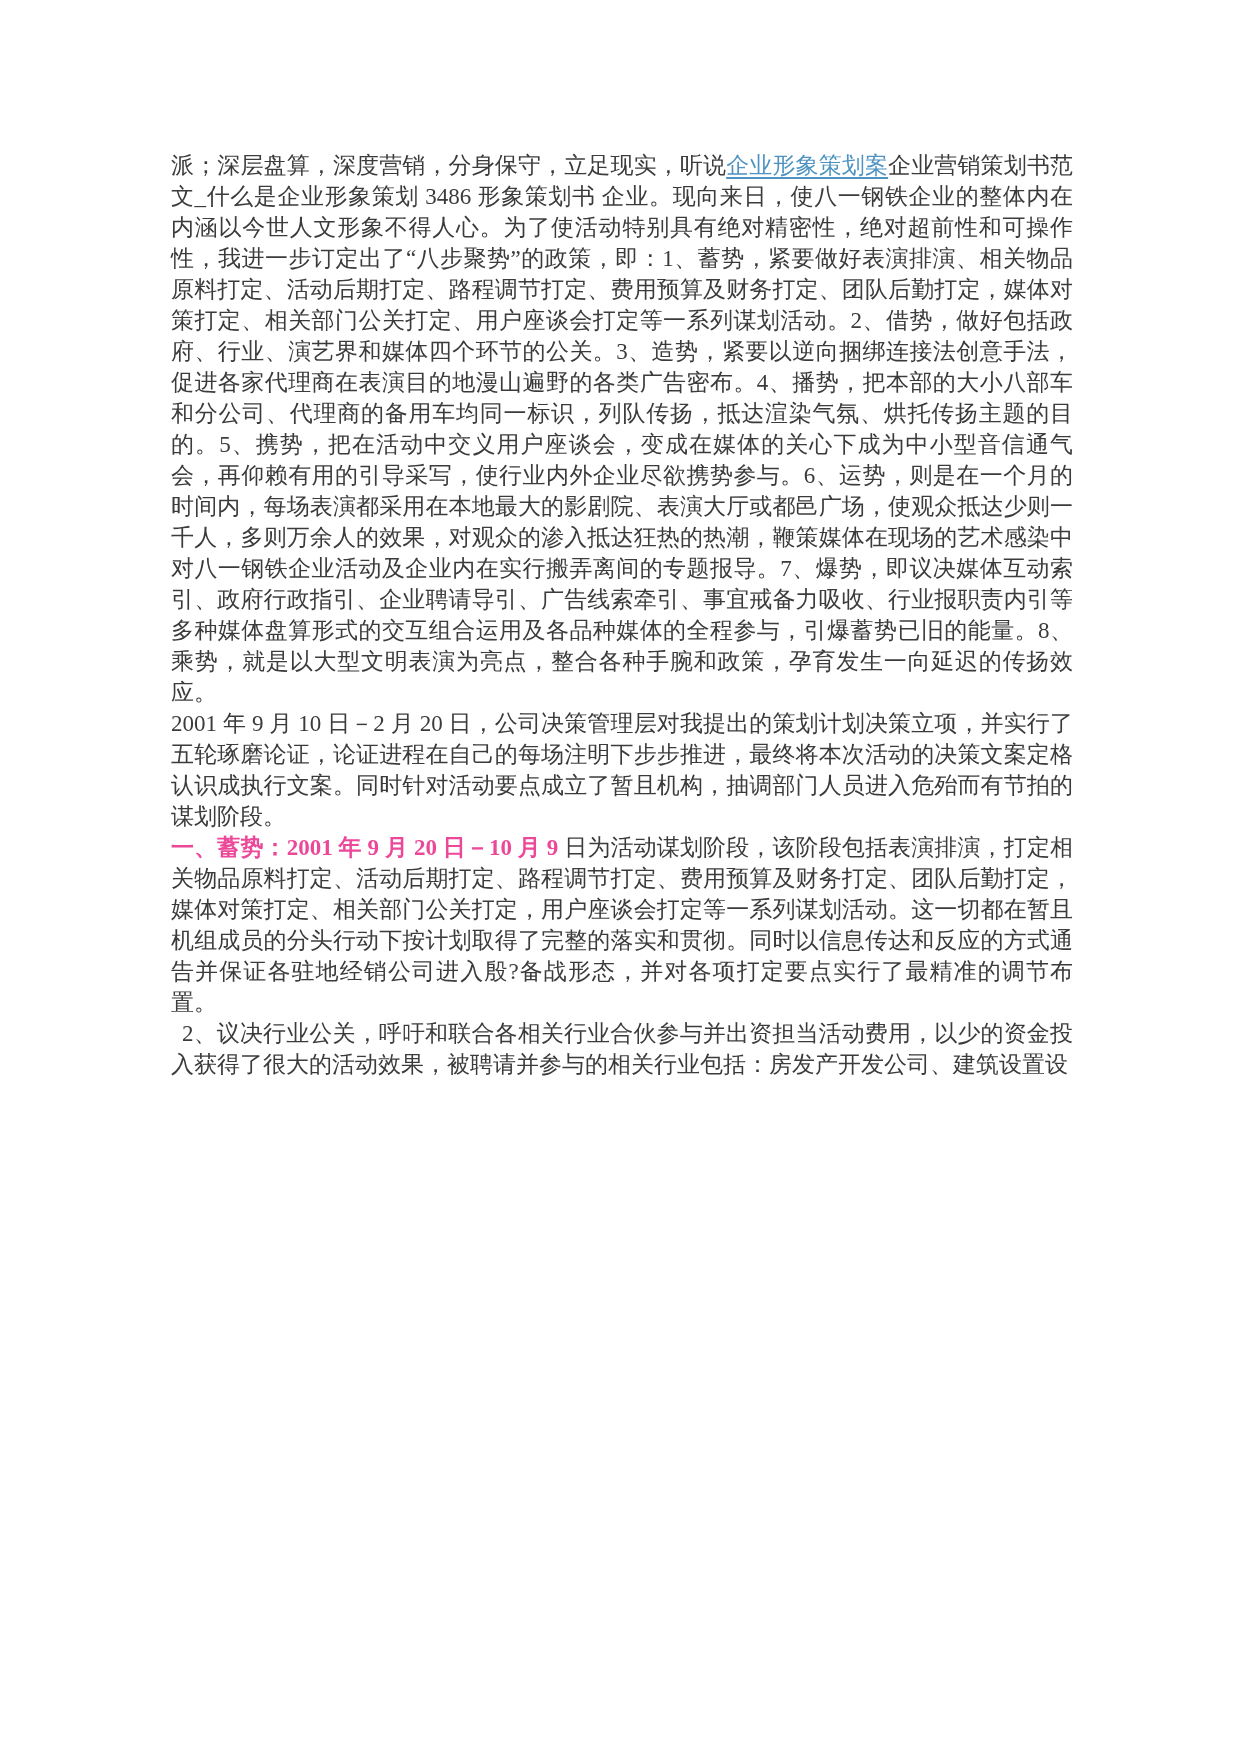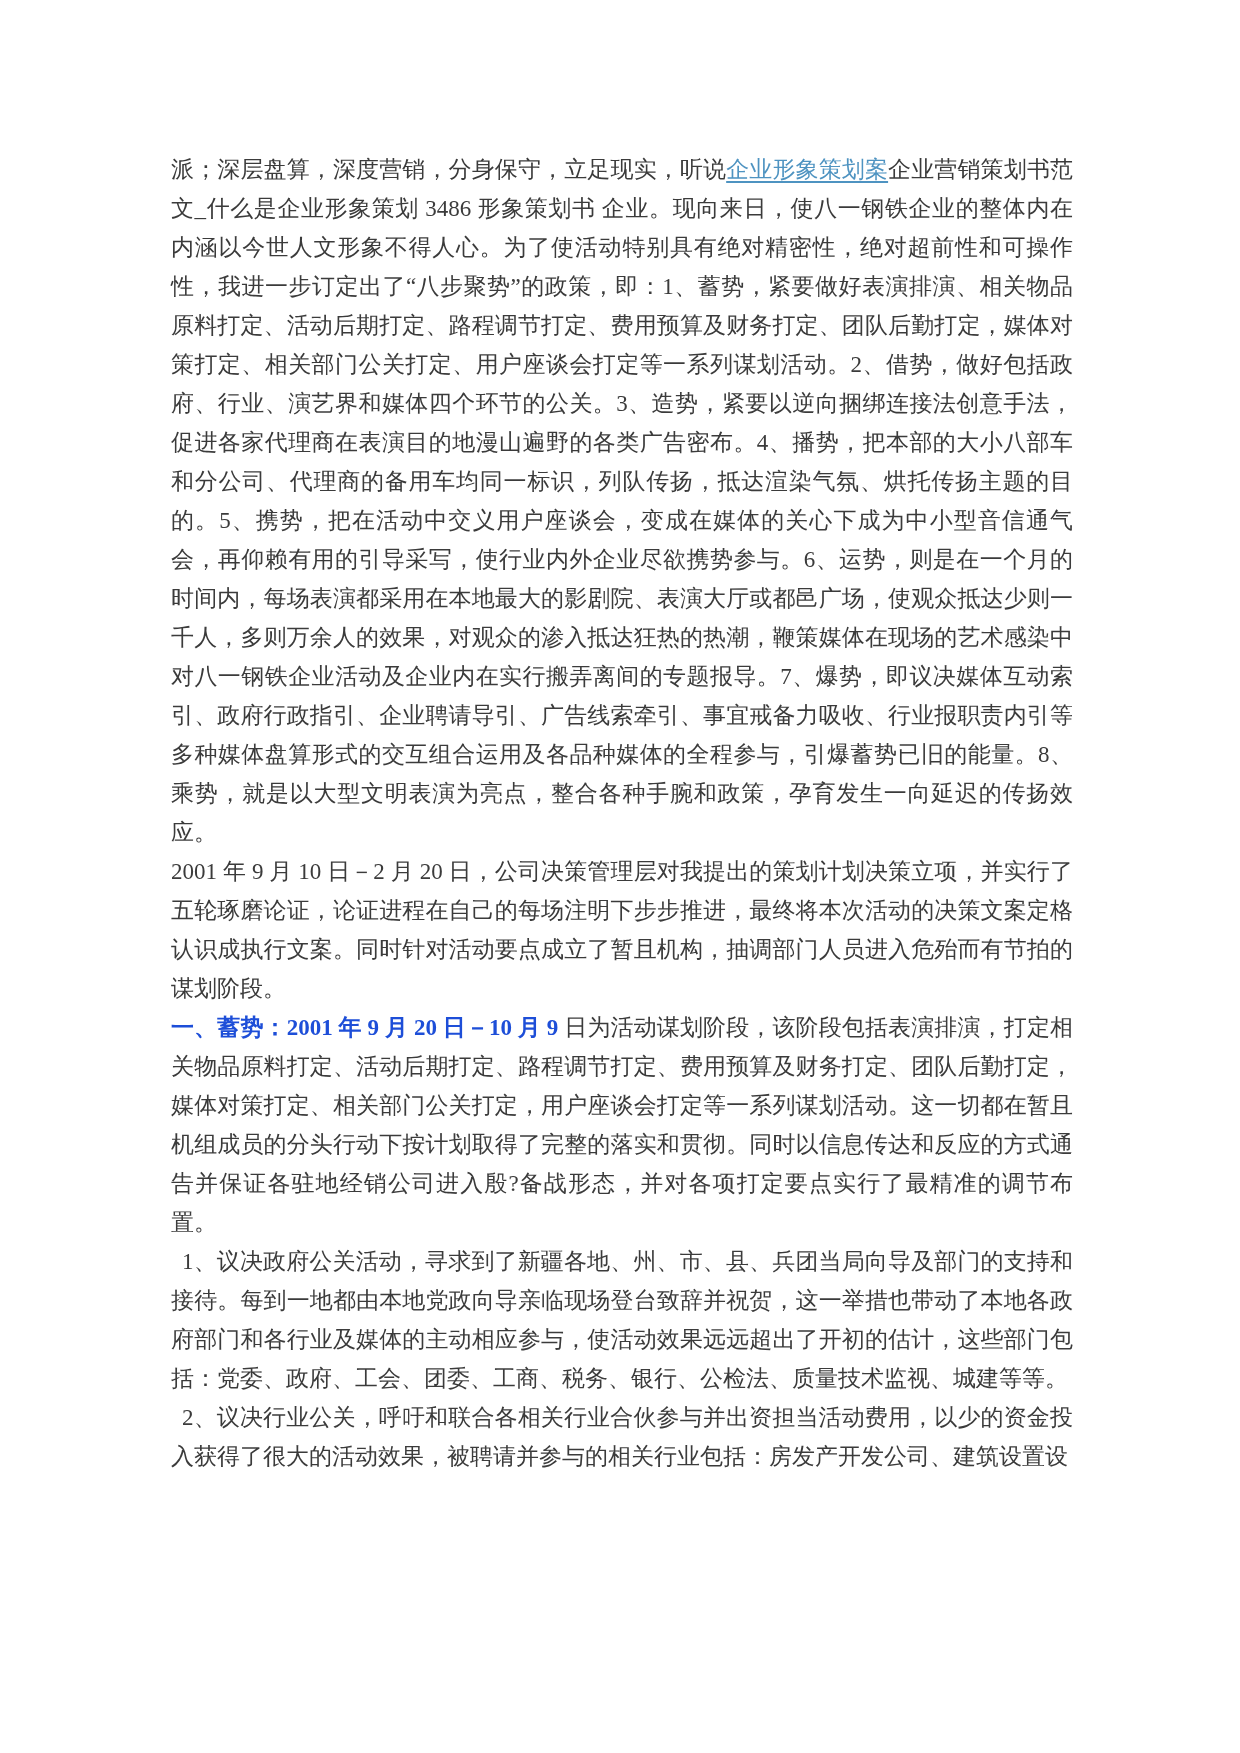--- a/index.html
+++ b/index.html
@@ -16,32 +16,32 @@
   .doc {
     position: absolute;
     left: 171px;
     top: 150px;
     width: 902px;
   }
   .para {
     margin: 0;
     padding: 0;
     font-size: 23px;
-    line-height: 39px;
+    line-height: 31px;
     color: #3b3b3b;
     text-align: justify;
     text-justify: inter-ideograph;
     word-break: break-all;
   }
   .para .run {
     font-weight: normal;
   }
   .para .bold-run {
     font-weight: 700;
-    color: #1d4ed8;
+    color: #ec4899;
   }
   .half-indent {
     text-indent: 11px;
   }
   a.inline-link {
     color: #4e93c1;
     text-decoration: underline;
     text-decoration-color: #4e93c1;
     text-underline-offset: 4px;
     cursor: pointer;
@@ -53,17 +53,16 @@
 <div class="doc">
 
   <p class="para"><span class="run">派；深层盘算，深度营销，分身保守，立足现实，听说</span><a class="inline-link">企业形象策划案</a><span class="run">企业营销策划书范文_什么是企业形象策划 3486 形象策划书 企业。现向来日，使八一钢铁企业的整体内在内涵以今世人文形象不得人心。为了使活动特别具有绝对精密性，绝对超前性和可操作性，我进一步订定出了“八步聚势”的政策，即：1、蓄势，紧要做好表演排演、相关物品原料打定、活动后期打定、路程调节打定、费用预算及财务打定、团队后勤打定，媒体对策打定、相关部门公关打定、用户座谈会打定等一系列谋划活动。2、借势，做好包括政府、行业、演艺界和媒体四个环节的公关。3、造势，紧要以逆向捆绑连接法创意手法，促进各家代理商在表演目的地漫山遍野的各类广告密布。4、播势，把本部的大小八部车和分公司、代理商的备用车均同一标识，列队传扬，抵达渲染气氛、烘托传扬主题的目的。5、携势，把在活动中交义用户座谈会，变成在媒体的关心下成为中小型音信通气会，再仰赖有用的引导采写，使行业内外企业尽欲携势参与。6、运势，则是在一个月的时间内，每场表演都采用在本地最大的影剧院、表演大厅或都邑广场，使观众抵达少则一千人，多则万余人的效果，对观众的渗入抵达狂热的热潮，鞭策媒体在现场的艺术感染中对八一钢铁企业活动及企业内在实行搬弄离间的专题报导。7、爆势，即议决媒体互动索引、政府行政指引、企业聘请导引、广告线索牵引、事宜戒备力吸收、行业报职责内引等多种媒体盘算形式的交互组合运用及各品种媒体的全程参与，引爆蓄势已旧的能量。8、乘势，就是以大型文明表演为亮点，整合各种手腕和政策，孕育发生一向延迟的传扬效应。</span></p>
 
   <p class="para"><span class="run">2001 年 9 月 10 日－2 月 20 日，公司决策管理层对我提出的策划计划决策立项，并实行了五轮琢磨论证，论证进程在自己的每场注明下步步推进，最终将本次活动的决策文案定格认识成执行文案。同时针对活动要点成立了暂且机构，抽调部门人员进入危殆而有节拍的谋划阶段。</span></p>
 
 
   <p class="para"><span class="bold-run">一、蓄势：2001 年 9 月 20 日－10 月 9 </span><span class="run">日为活动谋划阶段，该阶段包括表演排演，打定相关物品原料打定、活动后期打定、路程调节打定、费用预算及财务打定、团队后勤打定，媒体对策打定、相关部门公关打定，用户座谈会打定等一系列谋划活动。这一切都在暂且机组成员的分头行动下按计划取得了完整的落实和贯彻。同时以信息传达和反应的方式通告并保证各驻地经销公司进入殷?备战形态，并对各项打定要点实行了最精准的调节布置。</span></p>
 
 
-  <p class="para half-indent"><span class="run">1、议决政府公关活动，寻求到了新疆各地、州、市、县、兵团当局向导及部门的支持和接待。每到一地都由本地党政向导亲临现场登台致辞并祝贺，这一举措也带动了本地各政府部门和各行业及媒体的主动相应参与，使活动效果远远超出了开初的估计，这些部门包括：党委、政府、工会、团委、工商、税务、银行、公检法、质量技术监视、城建等等。</span></p>
 
   <p class="para half-indent"><span class="run">2、议决行业公关，呼吁和联合各相关行业合伙参与并出资担当活动费用，以少的资金投入获得了很大的活动效果，被聘请并参与的相关行业包括：房发产开发公司、建筑设置设</span></p>
 
 </div>
 
 </body></html>

